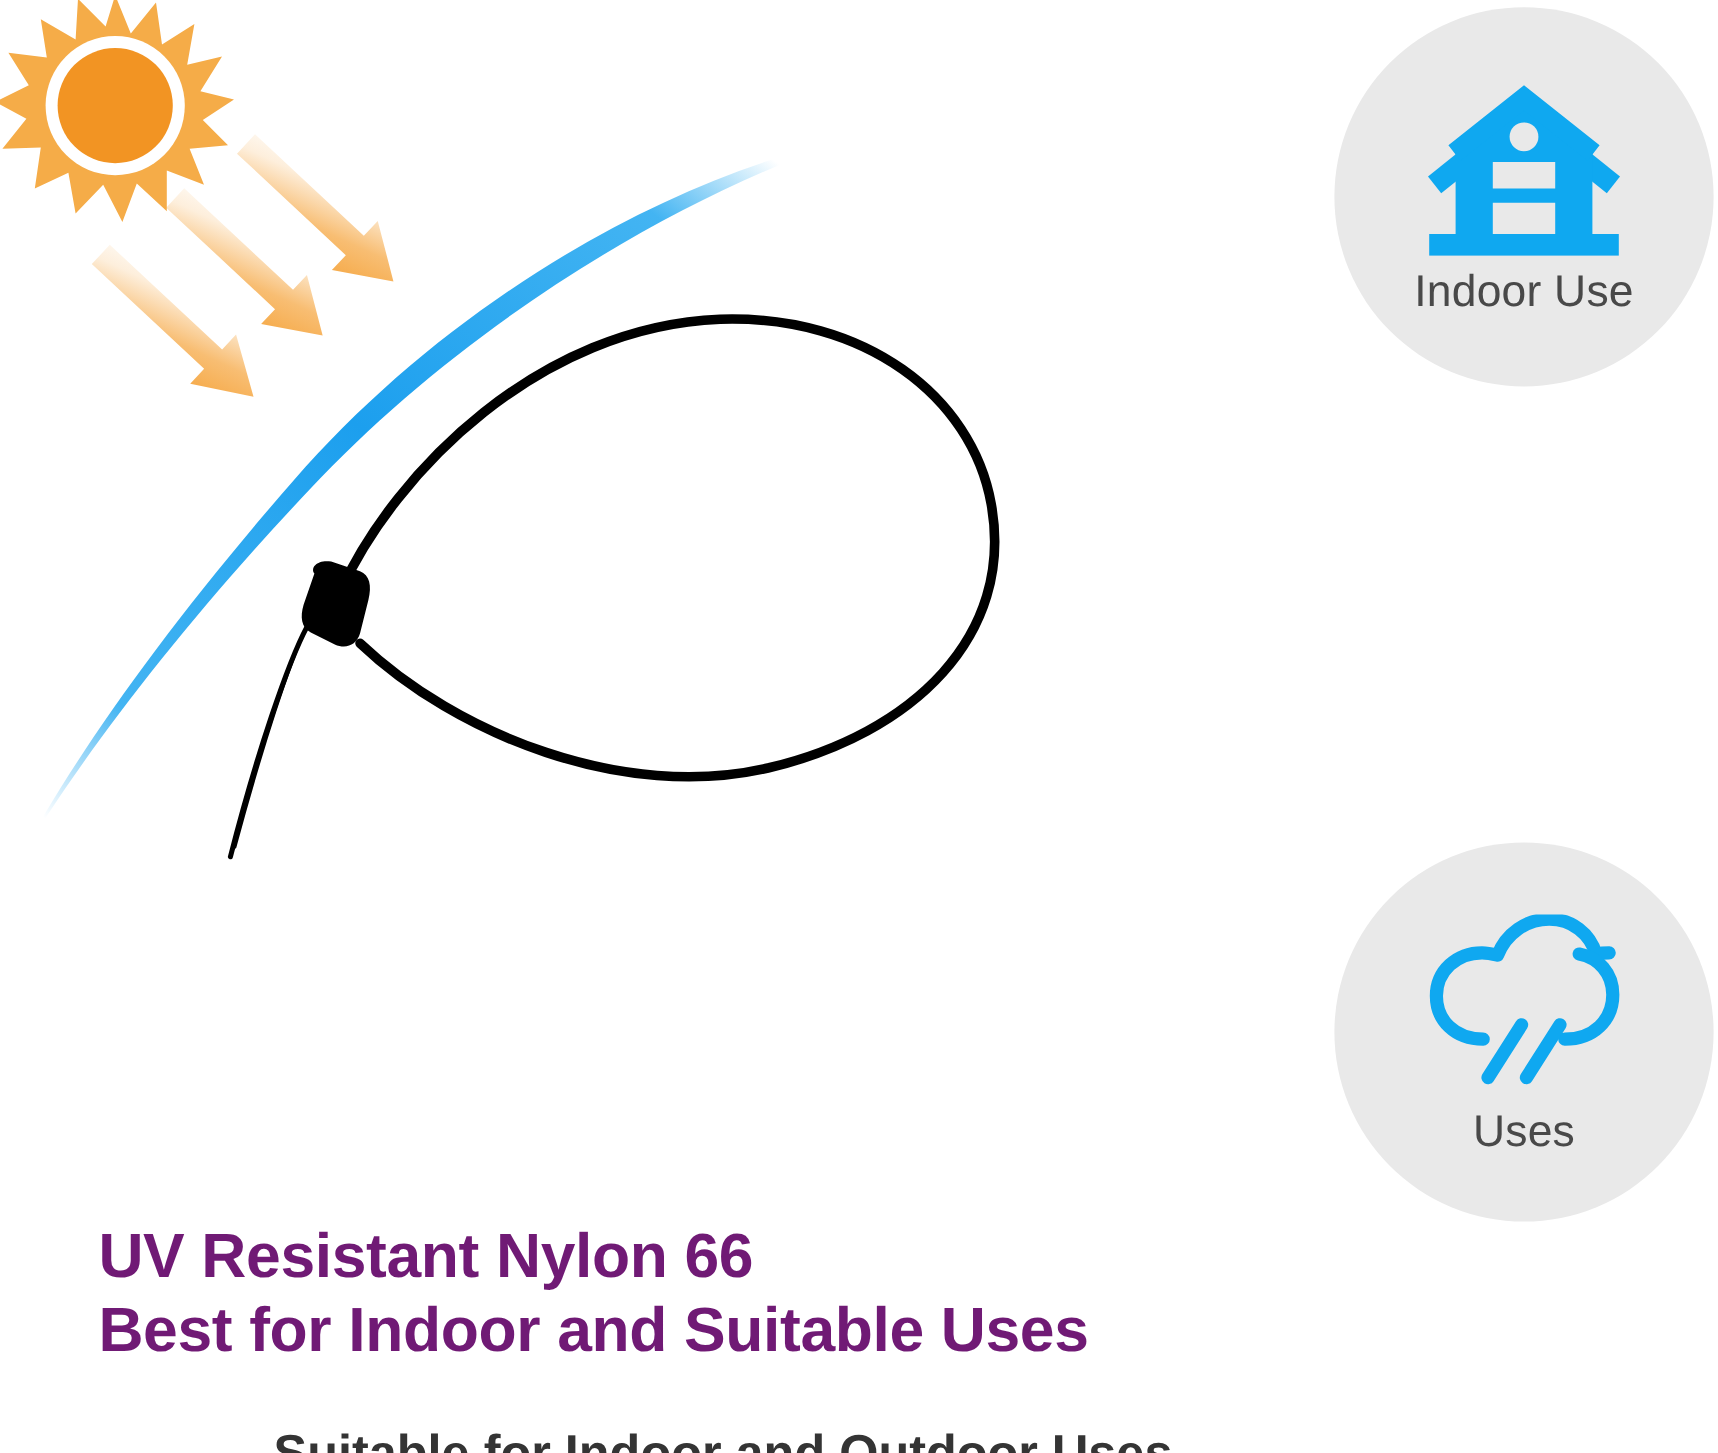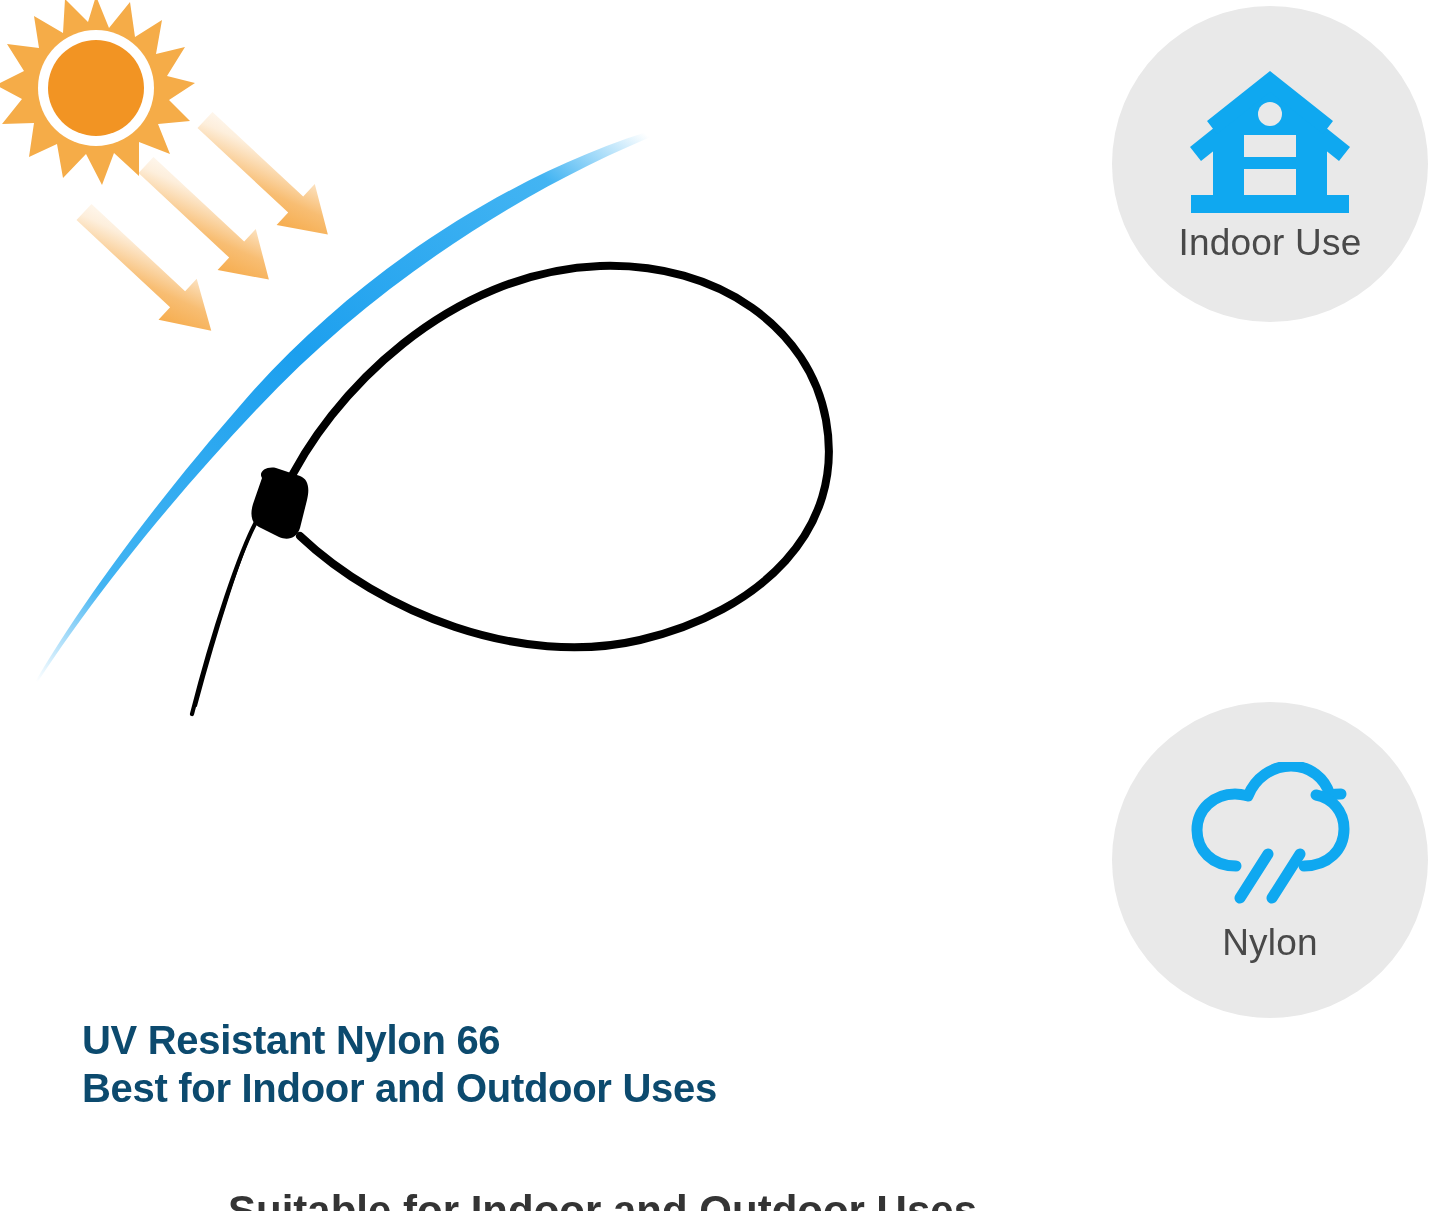--- a/index.html
+++ b/index.html
@@ -44,23 +44,23 @@
     white-space:nowrap;
   }
   .badge-rain .badge-icon{margin-bottom:14px;}
   .badge-shine .badge-icon{margin-bottom:16px;}
 
   
   #headline{
     position:absolute;left:82px;top:1016px;width:1000px;
   }
   .headline-line{
-    font-size:40px;
+    font-size:52px;
     font-weight:bold;
-    color:#0c4a6e;
+    color:#701a75;
     line-height:1.2;
     letter-spacing:-.3px;
     white-space:nowrap;
   }
   #subline{
     position:absolute;left:228px;top:1188px;width:860px;
     height:23px;overflow:hidden;
   }
   #subline .sub-text{
     font-size:42px;font-weight:bold;color:#232323;
@@ -192,28 +192,28 @@
                      C 67 16, 84 4, 103 4
                      C 122 4, 137 16, 142 33
                      C 147 32, 150 32, 153 32"></path>
             <path d="M116 104 C 140 104, 156 88, 156 67 C 156 49, 144 36, 128 33"></path>
 
             <path d="M80 92 L52 136"></path>
             <path d="M112 92 L84 136"></path>
           </g>
         </svg>
       </div>
-      <div class="badge-label">Nylon</div>
+      <div class="badge-label">Uses</div>
     </div>
 
 
   </div>
 
   <div id="headline">
     <div class="headline-line">UV Resistant Nylon 66</div>
-    <div class="headline-line">Best for Indoor and Outdoor Uses</div>
+    <div class="headline-line">Best for Indoor and Suitable Uses</div>
   </div>
 
   <div id="subline">
     <div class="sub-text">Suitable for Indoor and Outdoor Uses</div>
   </div>
 
 </div>
 
 </body></html>

